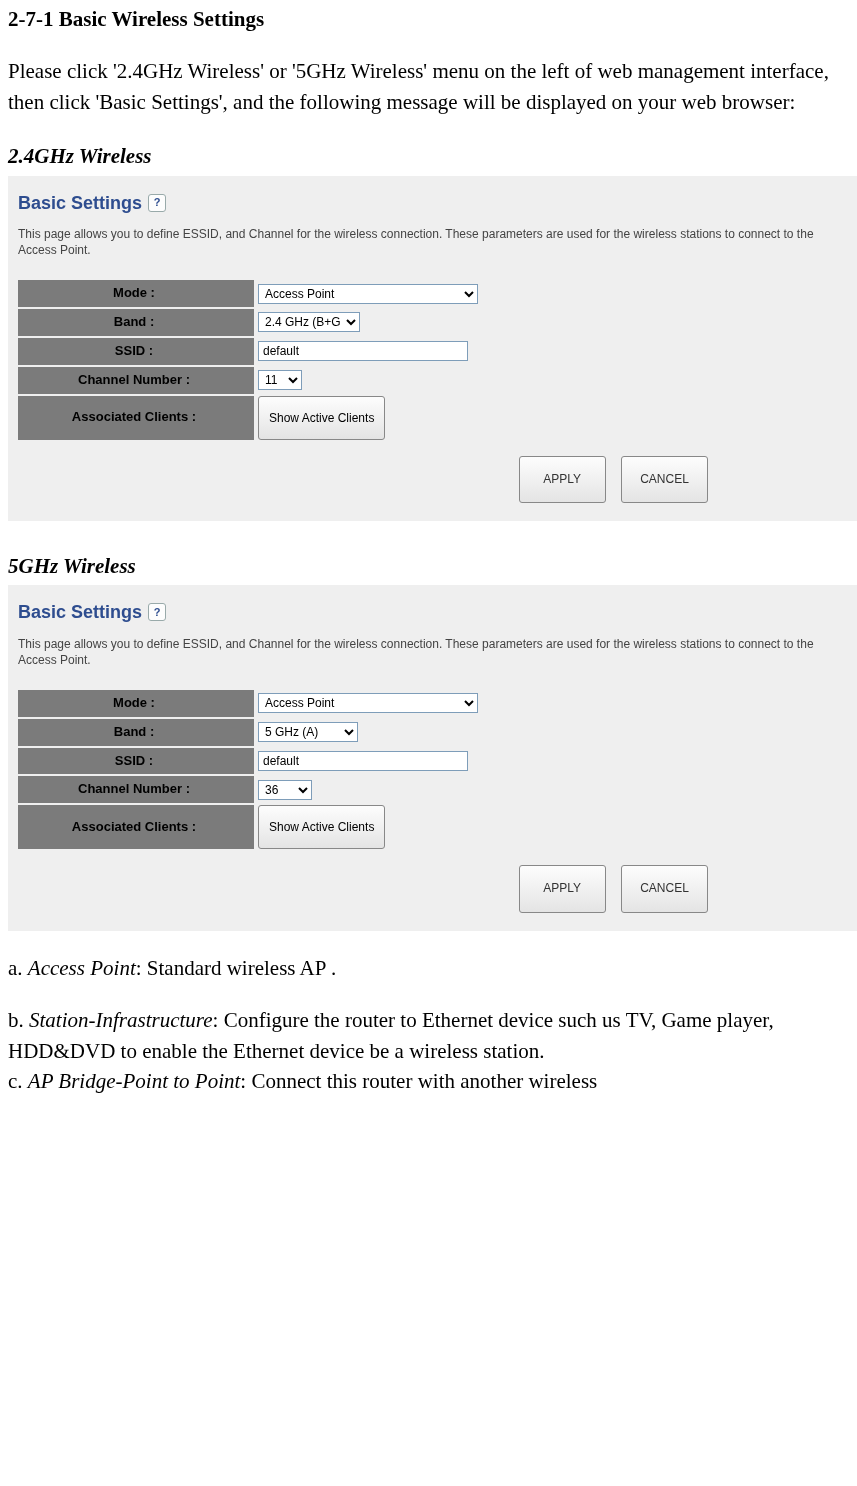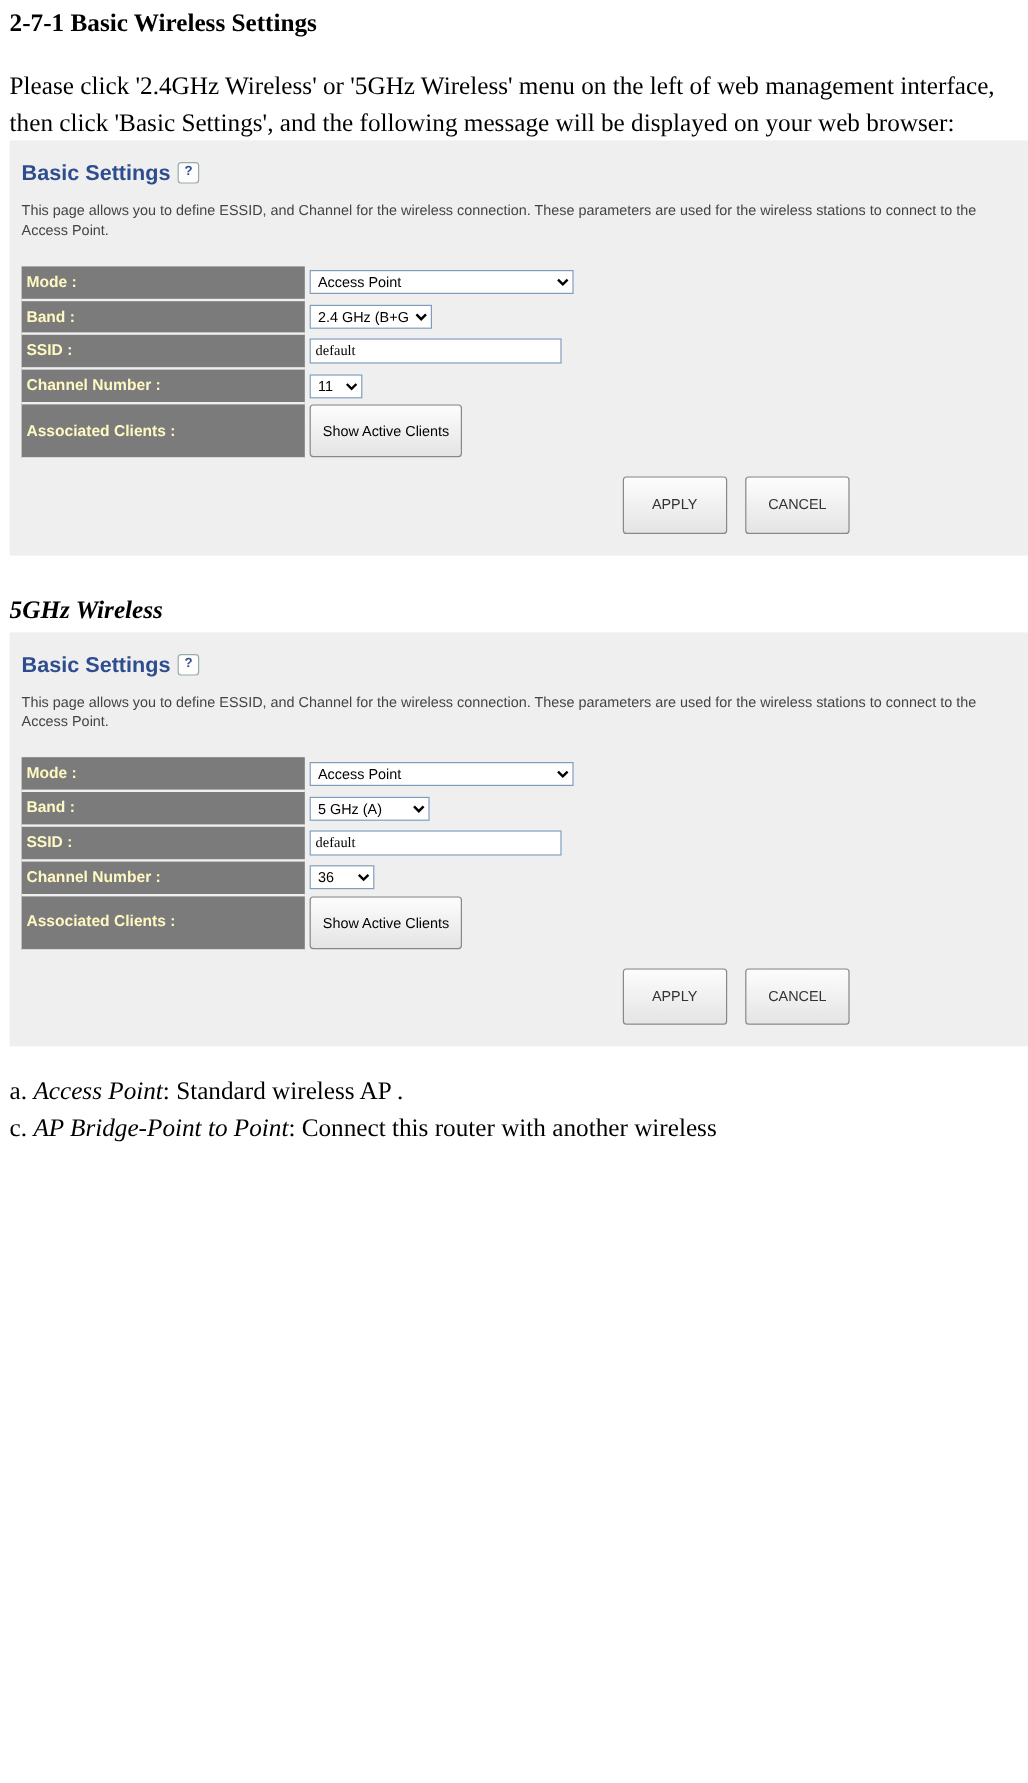--- a/index.html
+++ b/index.html
@@ -64,22 +64,22 @@
     color: #444;
     line-height: 1.35;
     margin-bottom: 22px;
   }
   table.formtbl {
     border-collapse: collapse;
     width: 460px;
   }
   table.formtbl td.lbl {
     background: #7b7b7b;
-    color: #fef9c3;
-    text-align: left;
+    color: #000000;
+    text-align: center;
     padding: 4px 8px 4px 4px;
     border-bottom: 2px solid #efefef;
     font-weight: bold;
     width: 240px;
     font-size: 13px;
   }
   table.formtbl td.ctrl {
     padding: 0 0 0 4px;
     border-bottom: 2px solid #efefef;
   }
@@ -89,21 +89,21 @@
     background: #fff;
     border: 1px solid #7e9db9;
     padding: 1px 2px;
   }
   .sel-wide { width: 220px; }
   .sel-med  { width: 102px; }
   .sel-med2 { width: 100px; }
   .sel-sm   { width: 44px; }
   .sel-sm2  { width: 54px; }
   input.txt {
-    font-family: Liberation Serif, serif;
+    font-family: Liberation Sans, sans-serif;
     font-size: 12px;
     border: 1px solid #7e9db9;
     padding: 2px 4px;
     width: 200px;
   }
   .btn {
     font-family: Arial, sans-serif;
     font-size: 12px;
     padding: 14px 10px;
     border: 1px solid #888;
@@ -131,20 +131,21 @@
 </style>
 </head>
 <body>
 
 <div class="page">
 
   <div class="section-h">2-7-1 Basic Wireless Settings</div>
 
   <div class="para">Please click '2.4GHz Wireless' or '5GHz Wireless' menu on the left of web management interface, then click 'Basic Settings', and the following message will be displayed on your web browser:</div>
 
+  <div class="subh">2.4GHz Wireless</div>
 
   <div class="panel">
     <div class="panel-title-row">
       <span class="panel-title">Basic Settings</span>
       <span class="help-icon">?</span>
     </div>
     <div class="panel-desc">This page allows you to define ESSID, and Channel for the wireless connection. These parameters are used for the wireless stations to connect to the Access Point.</div>
     <table class="formtbl">
       <tbody>
           <tr>
@@ -211,19 +212,22 @@
       <span class="btn btn-wide">APPLY</span>
       <span class="btn btn-wide">CANCEL</span>
     </div>
   </div>
 
 
   <div class="para">
     <span>a. </span><span class="ital">Access Point</span><span>: Standard wireless AP .</span>
   </div>
 
+  <div class="para">
+    <span>b. </span><span class="ital">Station-Infrastructure</span><span>: Configure the router to Ethernet device such us TV, Game player, HDD&amp;DVD to enable the Ethernet device be a wireless station.</span>
+  </div>
 
   <div>
     <span>c. </span><span class="ital">AP Bridge-Point to Point</span><span>: Connect this router with another wireless</span>
   </div>
 
 
 </div>
 
 </body></html>

